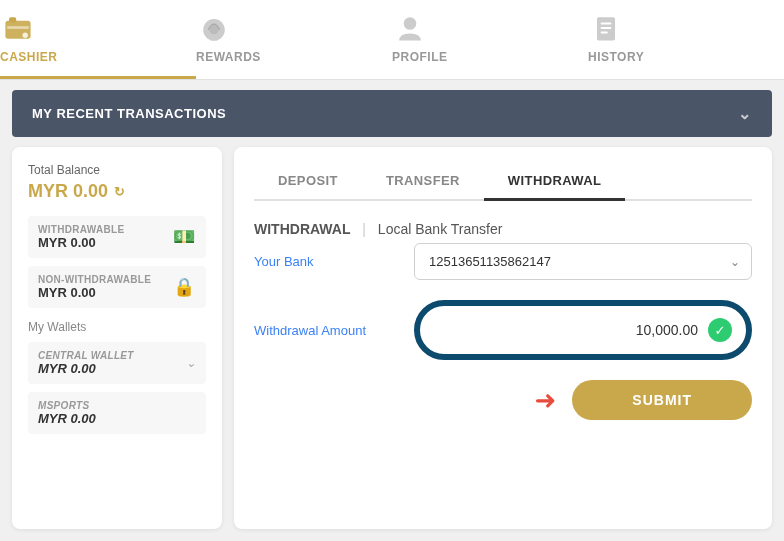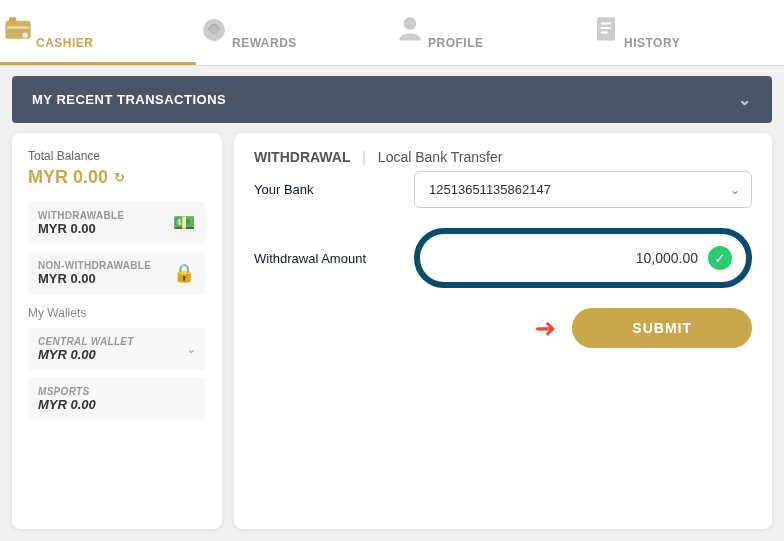--- a/index.html
+++ b/index.html
@@ -15,22 +15,22 @@
     
     .top-nav {
       display: flex;
       background: #fff;
       border-bottom: 1px solid #e0e0e0;
       padding: 10px 0 0 0;
     }
     .nav-item {
       flex: 1;
       display: flex;
-      flex-direction: row;
-      align-items: flex-end;
+      flex-direction: column;
+      align-items: flex-start;
       padding-bottom: 12px;
       cursor: pointer;
       color: #999;
       font-size: 12px;
       font-weight: bold;
       letter-spacing: 0.5px;
       border-bottom: 3px solid transparent;
     }
     .nav-item.active {
       color: #c9a84c;
@@ -203,21 +203,21 @@
     }
 
     .form-row {
       display: flex;
       align-items: center;
       margin-bottom: 20px;
     }
     .form-label {
       width: 160px;
       font-size: 13px;
-      color: #0f172a;
+      color: #3b82f6;
     }
     .form-control {
       flex: 1;
       position: relative;
     }
     .select-box {
       width: 100%;
       padding: 10px 36px 10px 14px;
       border: 1px solid #d0d0d0;
       border-radius: 6px;
@@ -378,20 +378,31 @@
     <div class="wallet-item">
       <div>
         <div class="wallet-name">MSPORTS</div>
         <div class="wallet-value">MYR 0.00</div>
       </div>
     </div>
   </div>
 
   <div class="right-panel">
 
+    <div class="tabs">
+      <div class="tab">
+        <span>DEPOSIT</span>
+      </div>
+      <div class="tab">
+        <span>TRANSFER</span>
+      </div>
+      <div class="tab active">
+        <span>WITHDRAWAL</span>
+      </div>
+    </div>
 
     <div class="withdrawal-header">
       <strong>WITHDRAWAL</strong>
       <span class="pipe"> | </span>
       <span>Local Bank Transfer</span>
     </div>
 
     <div class="form-row">
       <div class="form-label">Your Bank</div>
       <div class="form-control">

